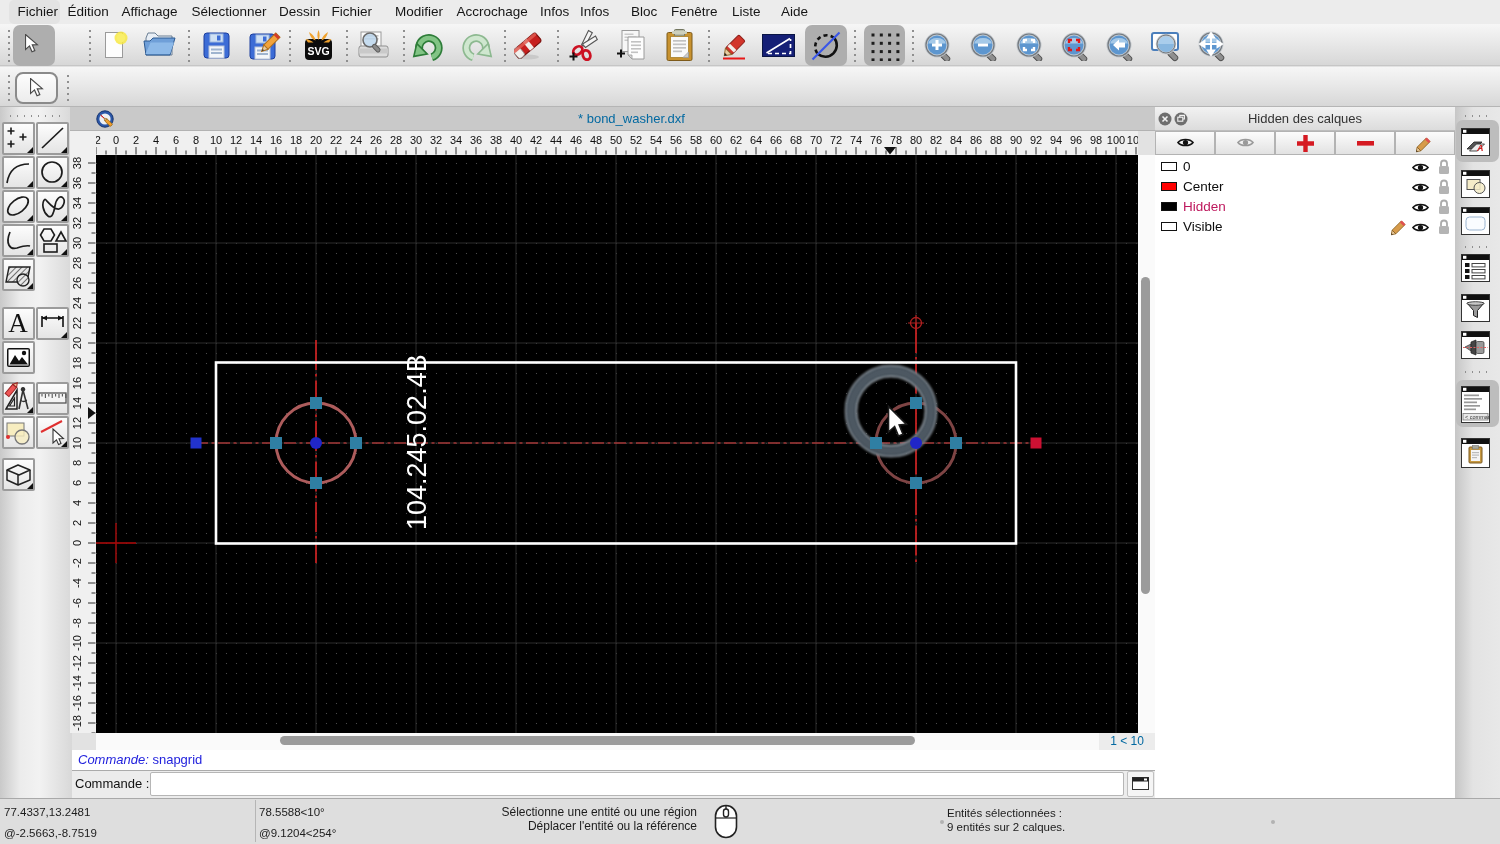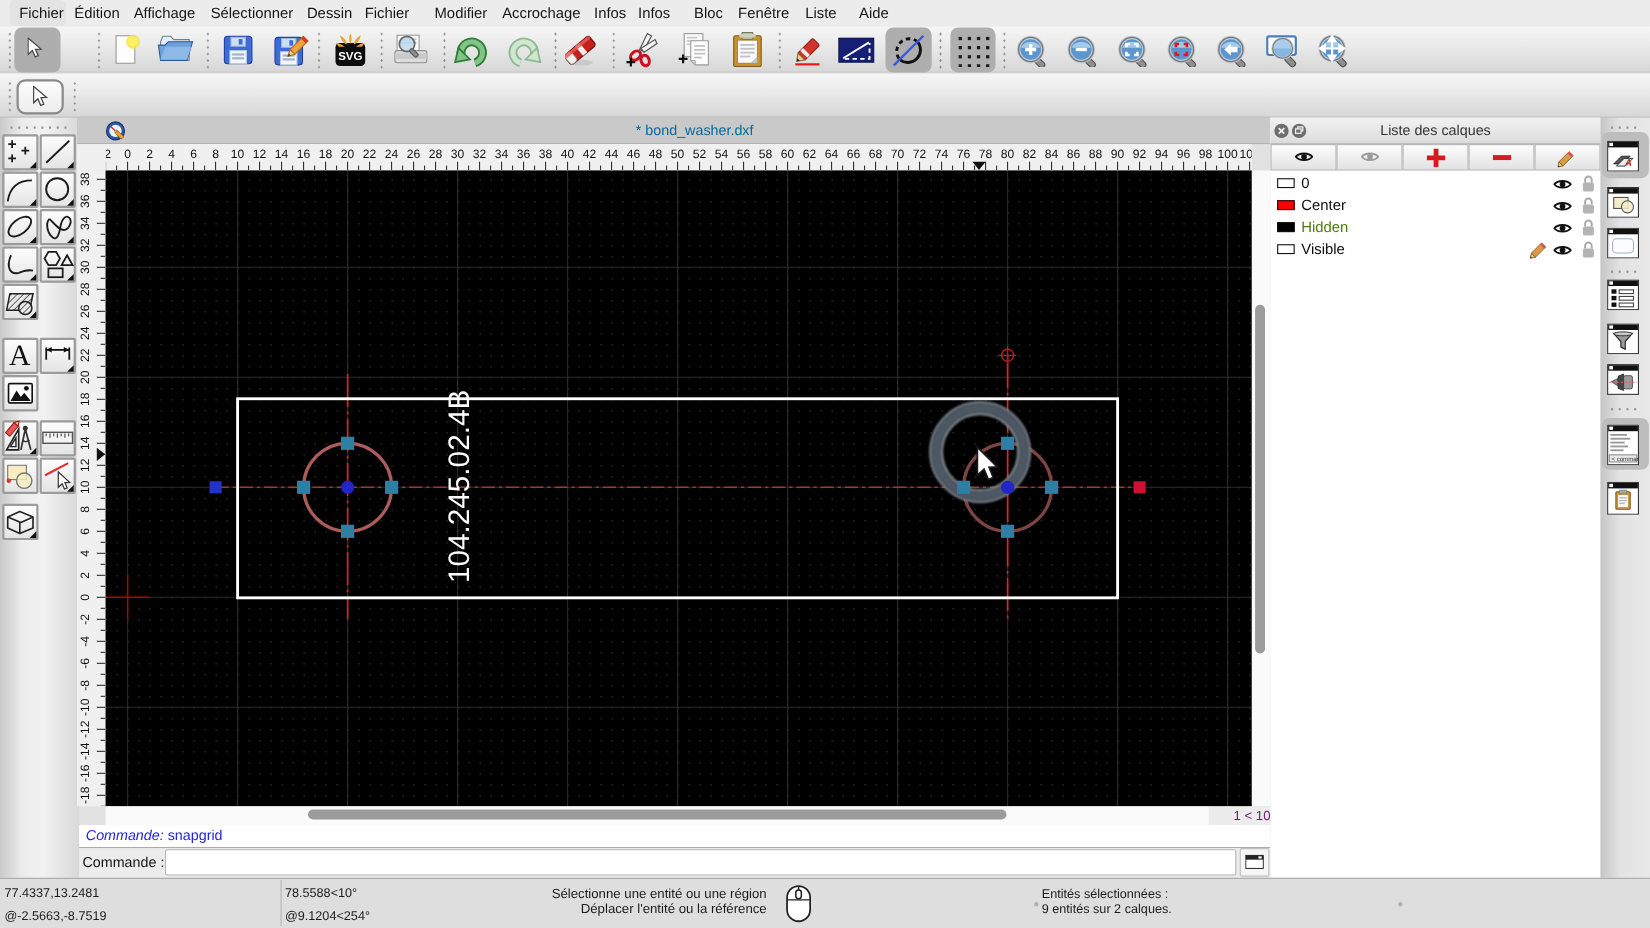--- a/index.html
+++ b/index.html
@@ -23,21 +23,21 @@
  background:linear-gradient(90deg,#c9c9c9,#ececec 28%,#f2f2f2 55%,#d8d8d8)}
 #titlebar{position:absolute;left:70px;top:107px;width:1085px;height:24px;background:#c9c9c9;
  border-bottom:1px solid #b2b2b2}
 #hruler{position:absolute;left:96px;top:131px;width:1042px;height:24px;background:#f0f0f0;overflow:hidden}
 #vruler{position:absolute;left:70px;top:155px;width:26px;height:578px;background:#f0f0f0;overflow:hidden}
 #rcorner{position:absolute;left:70px;top:131px;width:26px;height:24px;background:#f0f0f0}
 #canvas{position:absolute;left:96px;top:155px;width:1042px;height:578px;background:#000;overflow:hidden}
 #vscroll{position:absolute;left:1138px;top:155px;width:17px;height:578px;background:#fafafa}
 #hscroll{position:absolute;left:96px;top:733px;width:1003px;height:17px;background:#fafafa}
 #hslabel{position:absolute;left:1099px;top:733px;width:56px;height:17px;background:#ececec;
- font-size:12px;color:#701a75;text-align:right;line-height:17px}
+ font-size:12px;color:#0369a1;text-align:center;line-height:17px}
 #cmdhist{position:absolute;left:72px;top:750px;width:1083px;height:21px;background:#fff;
  border-bottom:1px solid #ababab;font-size:13px;color:#2222dd}
 #cmdrow{position:absolute;left:72px;top:771px;width:1083px;height:27px;background:#ececec}
 #cmdinput{position:absolute;left:150px;top:772px;width:974px;height:24px;background:#fff;
  border:1px solid #b6b6b6;border-radius:2px}
 #cmdbtn{position:absolute;left:1127px;top:771px;width:27px;height:26px;background:#f5f5f5;
  border:1px solid #c0c0c0;border-radius:2px}
 #statusbar{position:absolute;left:0;top:798px;width:1500px;height:46px;background:#dedede;
  border-top:1px solid #a9a9a9;font-size:11.5px;color:#1c1c1c}
 #rpanel{position:absolute;left:1155px;top:107px;width:300px;height:691px;background:#fff}
@@ -782,21 +782,21 @@
 <div id="cmdrow"></div>
 <div class="abs" style="left:75px;top:776px;font-size:13px;color:#111">Commande :</div>
 <div id="cmdinput"></div>
 <div id="cmdbtn"></div>
 <svg class="abs" style="left:1132px;top:777px" width="17" height="14" viewBox="0 0 17 14">
     <rect x="0.5" y="0.5" width="16" height="12" fill="#fff" stroke="#333"></rect>
     <rect x="0.5" y="0.5" width="16" height="4" fill="#222"></rect>
     <rect x="12" y="1.5" width="3" height="2" fill="#fff"></rect>
   </svg>
 <div id="rpanel">
-    <div id="rphead">Liste des calques</div>
+    <div id="rphead">Hidden des calques</div>
   </div>
 <svg class="abs" style="left:1158px;top:112px" width="14" height="14" viewBox="0 0 14 14">
     <circle cx="7" cy="7" r="6.5" fill="#6e6e6e"></circle>
     <path d="M4.5 4.5 L9.5 9.5 M9.5 4.5 L4.5 9.5" stroke="#f2f2f2" stroke-width="1.6"></path>
   </svg>
 <svg class="abs" style="left:1174px;top:112px" width="14" height="14" viewBox="0 0 14 14">
     <circle cx="7" cy="7" r="6.5" fill="#6e6e6e"></circle>
     <rect x="3.8" y="5.2" width="5" height="4" fill="none" stroke="#f2f2f2" stroke-width="1.1"></rect>
     <path d="M5.8 5.2 L5.8 3.4 L10.4 3.4 L10.4 7 L8.8 7" fill="none" stroke="#f2f2f2" stroke-width="1.1"></path>
   </svg>
@@ -841,21 +841,21 @@
 <div class="abs" style="left:1183px;top:179px;font-size:13.5px;color:#0c0c0c">Center</div>
 <svg class="abs" style="left:1412px;top:182px" width="17" height="11" viewBox="0 0 17 11">
     <path d="M1 5.5 C4 1.5 13 1.5 16 5.5 C13 9.5 4 9.5 1 5.5 Z" fill="none" stroke="#111" stroke-width="1.7"></path>
     <circle cx="8.5" cy="5.5" r="2.6" fill="#111"></circle>
   </svg>
 <svg class="abs" style="left:1437px;top:179px" width="14" height="16" viewBox="0 0 14 16">
     <path d="M4 7 L4 4.5 a3 3 0 0 1 6 0 L10 7" fill="none" stroke="#ababab" stroke-width="1.8"></path>
     <rect x="2" y="7" width="10" height="8" rx="1.5" fill="#b4b4b4"></rect>
   </svg>
 <div class="abs" style="left:1161px;top:202px;width:16px;height:9px;background:#000;border:1.6px solid #111"></div>
-<div class="abs" style="left:1183px;top:199px;font-size:13.5px;color:#4d7c0f">Hidden</div>
+<div class="abs" style="left:1183px;top:199px;font-size:13.5px;color:#be185d">Hidden</div>
 <svg class="abs" style="left:1412px;top:202px" width="17" height="11" viewBox="0 0 17 11">
     <path d="M1 5.5 C4 1.5 13 1.5 16 5.5 C13 9.5 4 9.5 1 5.5 Z" fill="none" stroke="#111" stroke-width="1.7"></path>
     <circle cx="8.5" cy="5.5" r="2.6" fill="#111"></circle>
   </svg>
 <svg class="abs" style="left:1437px;top:199px" width="14" height="16" viewBox="0 0 14 16">
     <path d="M4 7 L4 4.5 a3 3 0 0 1 6 0 L10 7" fill="none" stroke="#ababab" stroke-width="1.8"></path>
     <rect x="2" y="7" width="10" height="8" rx="1.5" fill="#b4b4b4"></rect>
   </svg>
 <div class="abs" style="left:1161px;top:222px;width:16px;height:9px;background:#fff;border:1.6px solid #111"></div>
 <div class="abs" style="left:1183px;top:219px;font-size:13.5px;color:#0c0c0c">Visible</div>

